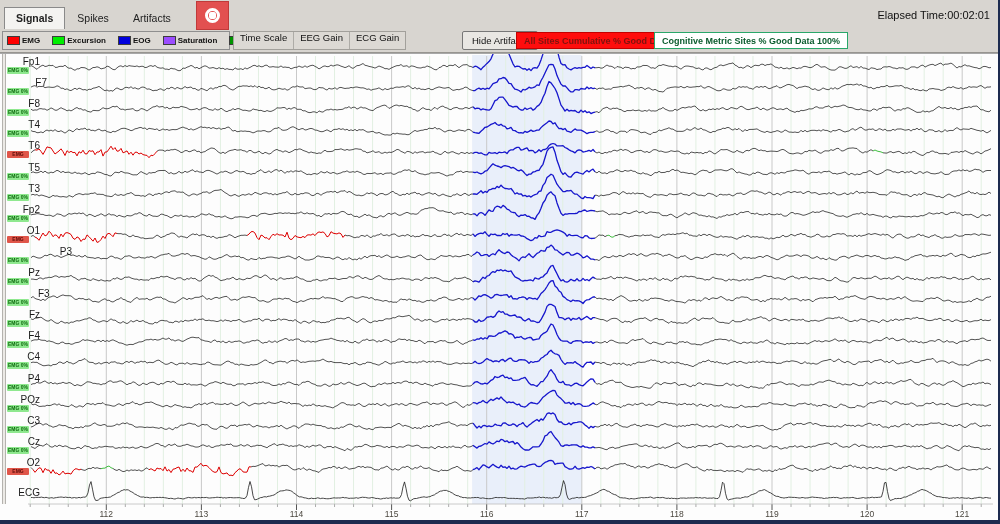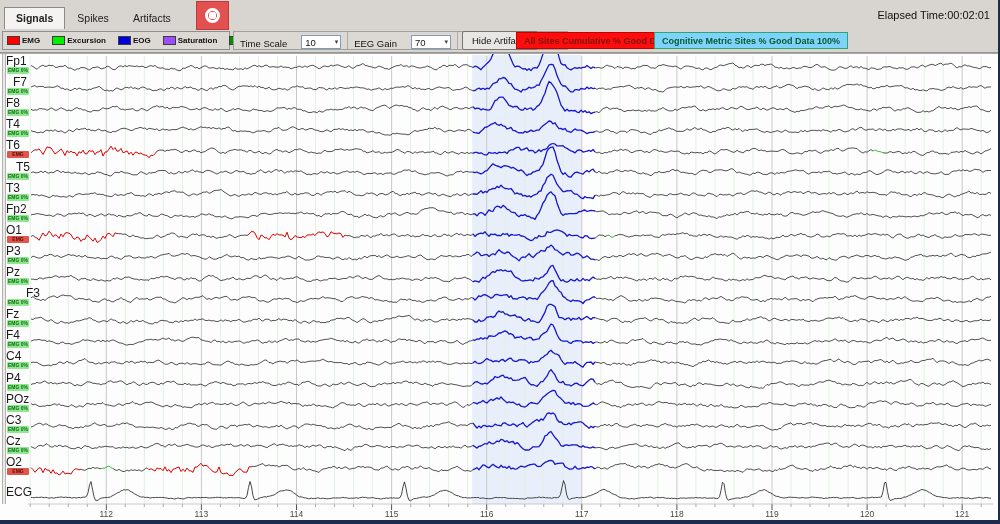--- a/index.html
+++ b/index.html
@@ -47,57 +47,57 @@
     border:1px solid #8f8f8f; background:#dcd9d4;
     display:flex; align-items:center; padding:0 4px; gap:12px;
   }
   .legend-item { display:flex; align-items:center; gap:2px; font-size:8px; font-weight:bold; color:#111; }
   .swatch { width:13px; height:9px; border:1px solid #3c3c3c; display:inline-block; }
 
   .ctl-group {
     position:absolute; left:233px; top:1px; height:19px;
     display:flex; align-items:stretch; border:1px solid #a2a09b; background:#dcd9d4;
   }
-  .ctl-cell { display:flex; align-items:flex-end; gap:14px; padding:0 6px; border-right:1px solid #aeaca7; }
+  .ctl-cell { display:flex; align-items:flex-end; gap:14px; padding:0 6px; border-right:1px solid #aeaca7;flex-direction:column; }
   .ctl-cell:last-child { border-right:none; }
   .ctl-label { font-size:9.5px; color:#111; white-space:nowrap; }
   .combo {
     display:flex; align-items:center; justify-content:space-between;
     width:40px; height:14px; background:#fff; border:1px solid #7f9db9;
     font-size:9.5px; color:#111; padding-left:3px; cursor:pointer;
   }
   .combo .arrow { font-size:7px; color:#444; padding-right:2px; }
 
   .hide-btn {
     position:absolute; left:462px; top:1px; height:19px; padding:0 9px;
     font-size:9.5px; color:#111; background:#e9e7e3;
     border:1px solid #777; border-radius:2px; cursor:pointer;
     font-family:"Liberation Sans", sans-serif;
   }
   .badge {
     position:absolute; top:2px; height:17px; display:flex; align-items:center;
     padding:0 7px; font-size:9px; font-weight:bold; white-space:nowrap;
   }
   .badge.red   { left:516px; background:#ff0d0d; color:#7d1410; border:1px solid #c40000; }
-  .badge.green { left:654px; background:#7dd3fc; color:#0b5b2d; border:1px solid #2aa76a; }
+  .badge.green { left:654px; background:#ffffff; color:#0b5b2d; border:1px solid #2aa76a; }
 
   
   .chart {
     position:absolute; left:0; top:53px; width:998px; height:467px;
     background:#fdfdfd; border-top:1px solid #a8a8a8;
   }
   .chart svg { position:absolute; left:0; top:0; }
   .splitter {
     position:absolute; left:2px; top:0; bottom:16px; width:4px;
     border-left:1px solid #b4b2ae; border-right:1px solid #b4b2ae;
     background:#eceae6; z-index:3; cursor:col-resize;
   }
   .gutter-label {
-    position:absolute; left:6px; width:22px; text-align:left;
-    font-size:12px; color:#1a1a1a; z-index:2; line-height:9px;
+    position:absolute; left:18px; width:22px; text-align:right;
+    font-size:10px; color:#1a1a1a; z-index:2; line-height:9px;
   }
   .gutter-badge {
     position:absolute; left:7px; width:22px; height:7px; z-index:2;
     font-size:5px; line-height:7px; text-align:center; font-weight:bold;
     border-radius:1px; overflow:hidden;
   }
   .gb-good { background:#8fe88f; color:#0f6b0f; }
   .gb-bad  { background:#e0564a; color:#5c0c08; }
 </style>
 </head>
@@ -379,21 +379,21 @@
         <div class="gutter-label" style="top: 87.4px;">T6</div>
         <div class="gutter-badge gb-bad" style="top: 97.4px;">EMG 29%</div>
         <div class="gutter-label" style="top: 108.5px; padding-left: 10px;">T5</div>
         <div class="gutter-badge gb-good" style="top: 118.5px;">EMG 0%</div>
         <div class="gutter-label" style="top: 129.6px;">T3</div>
         <div class="gutter-badge gb-good" style="top: 139.6px;">EMG 0%</div>
         <div class="gutter-label" style="top: 150.7px;">Fp2</div>
         <div class="gutter-badge gb-good" style="top: 160.7px;">EMG 0%</div>
         <div class="gutter-label" style="top: 171.8px;">O1</div>
         <div class="gutter-badge gb-bad" style="top: 181.8px;">EMG 47%</div>
-        <div class="gutter-label" style="top: 192.9px;">P3</div>
+        <div class="gutter-label" style="top: 192.9px; margin-left: 32px;">P3</div>
         <div class="gutter-badge gb-good" style="top: 202.9px;">EMG 0%</div>
         <div class="gutter-label" style="top: 214px;">Pz</div>
         <div class="gutter-badge gb-good" style="top: 224px;">EMG 0%</div>
         <div class="gutter-label" style="top: 235.1px; padding-left: 20px;">F3</div>
         <div class="gutter-badge gb-good" style="top: 245.1px;">EMG 0%</div>
         <div class="gutter-label" style="top: 256.2px;">Fz</div>
         <div class="gutter-badge gb-good" style="top: 266.2px;">EMG 0%</div>
         <div class="gutter-label" style="top: 277.3px;">F4</div>
         <div class="gutter-badge gb-good" style="top: 287.3px;">EMG 0%</div>
         <div class="gutter-label" style="top: 298.4px;">C4</div>

